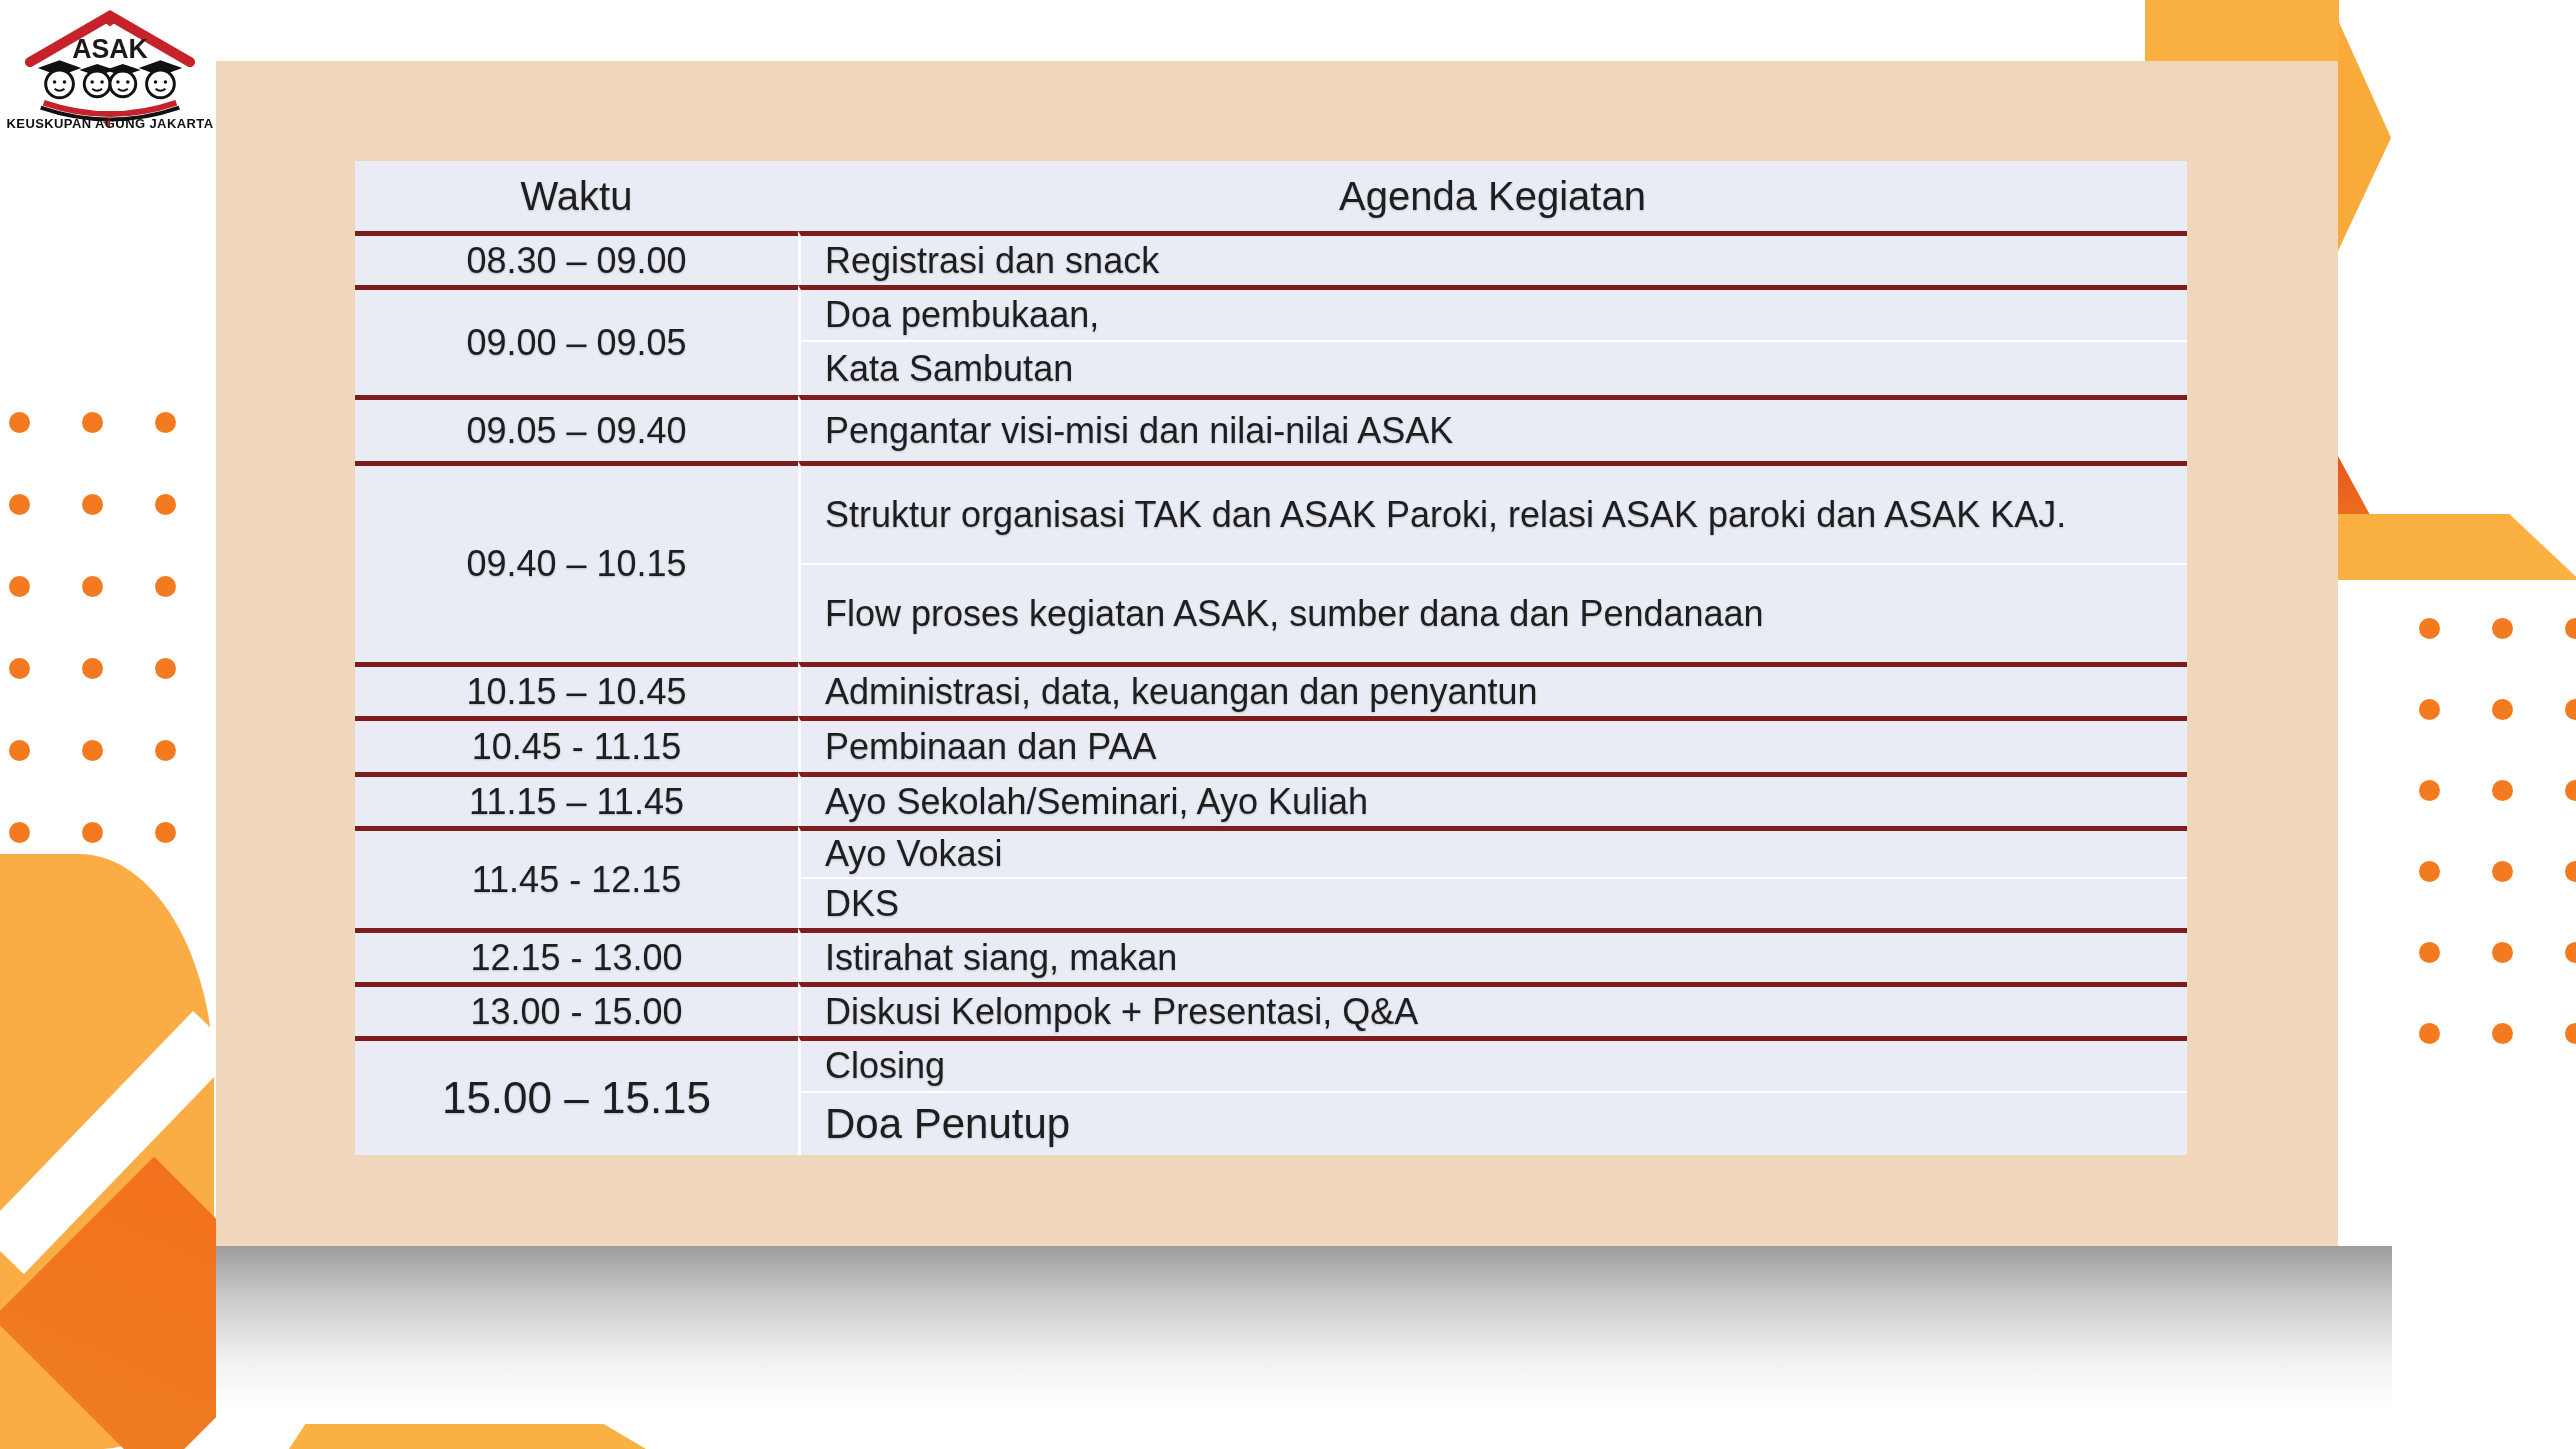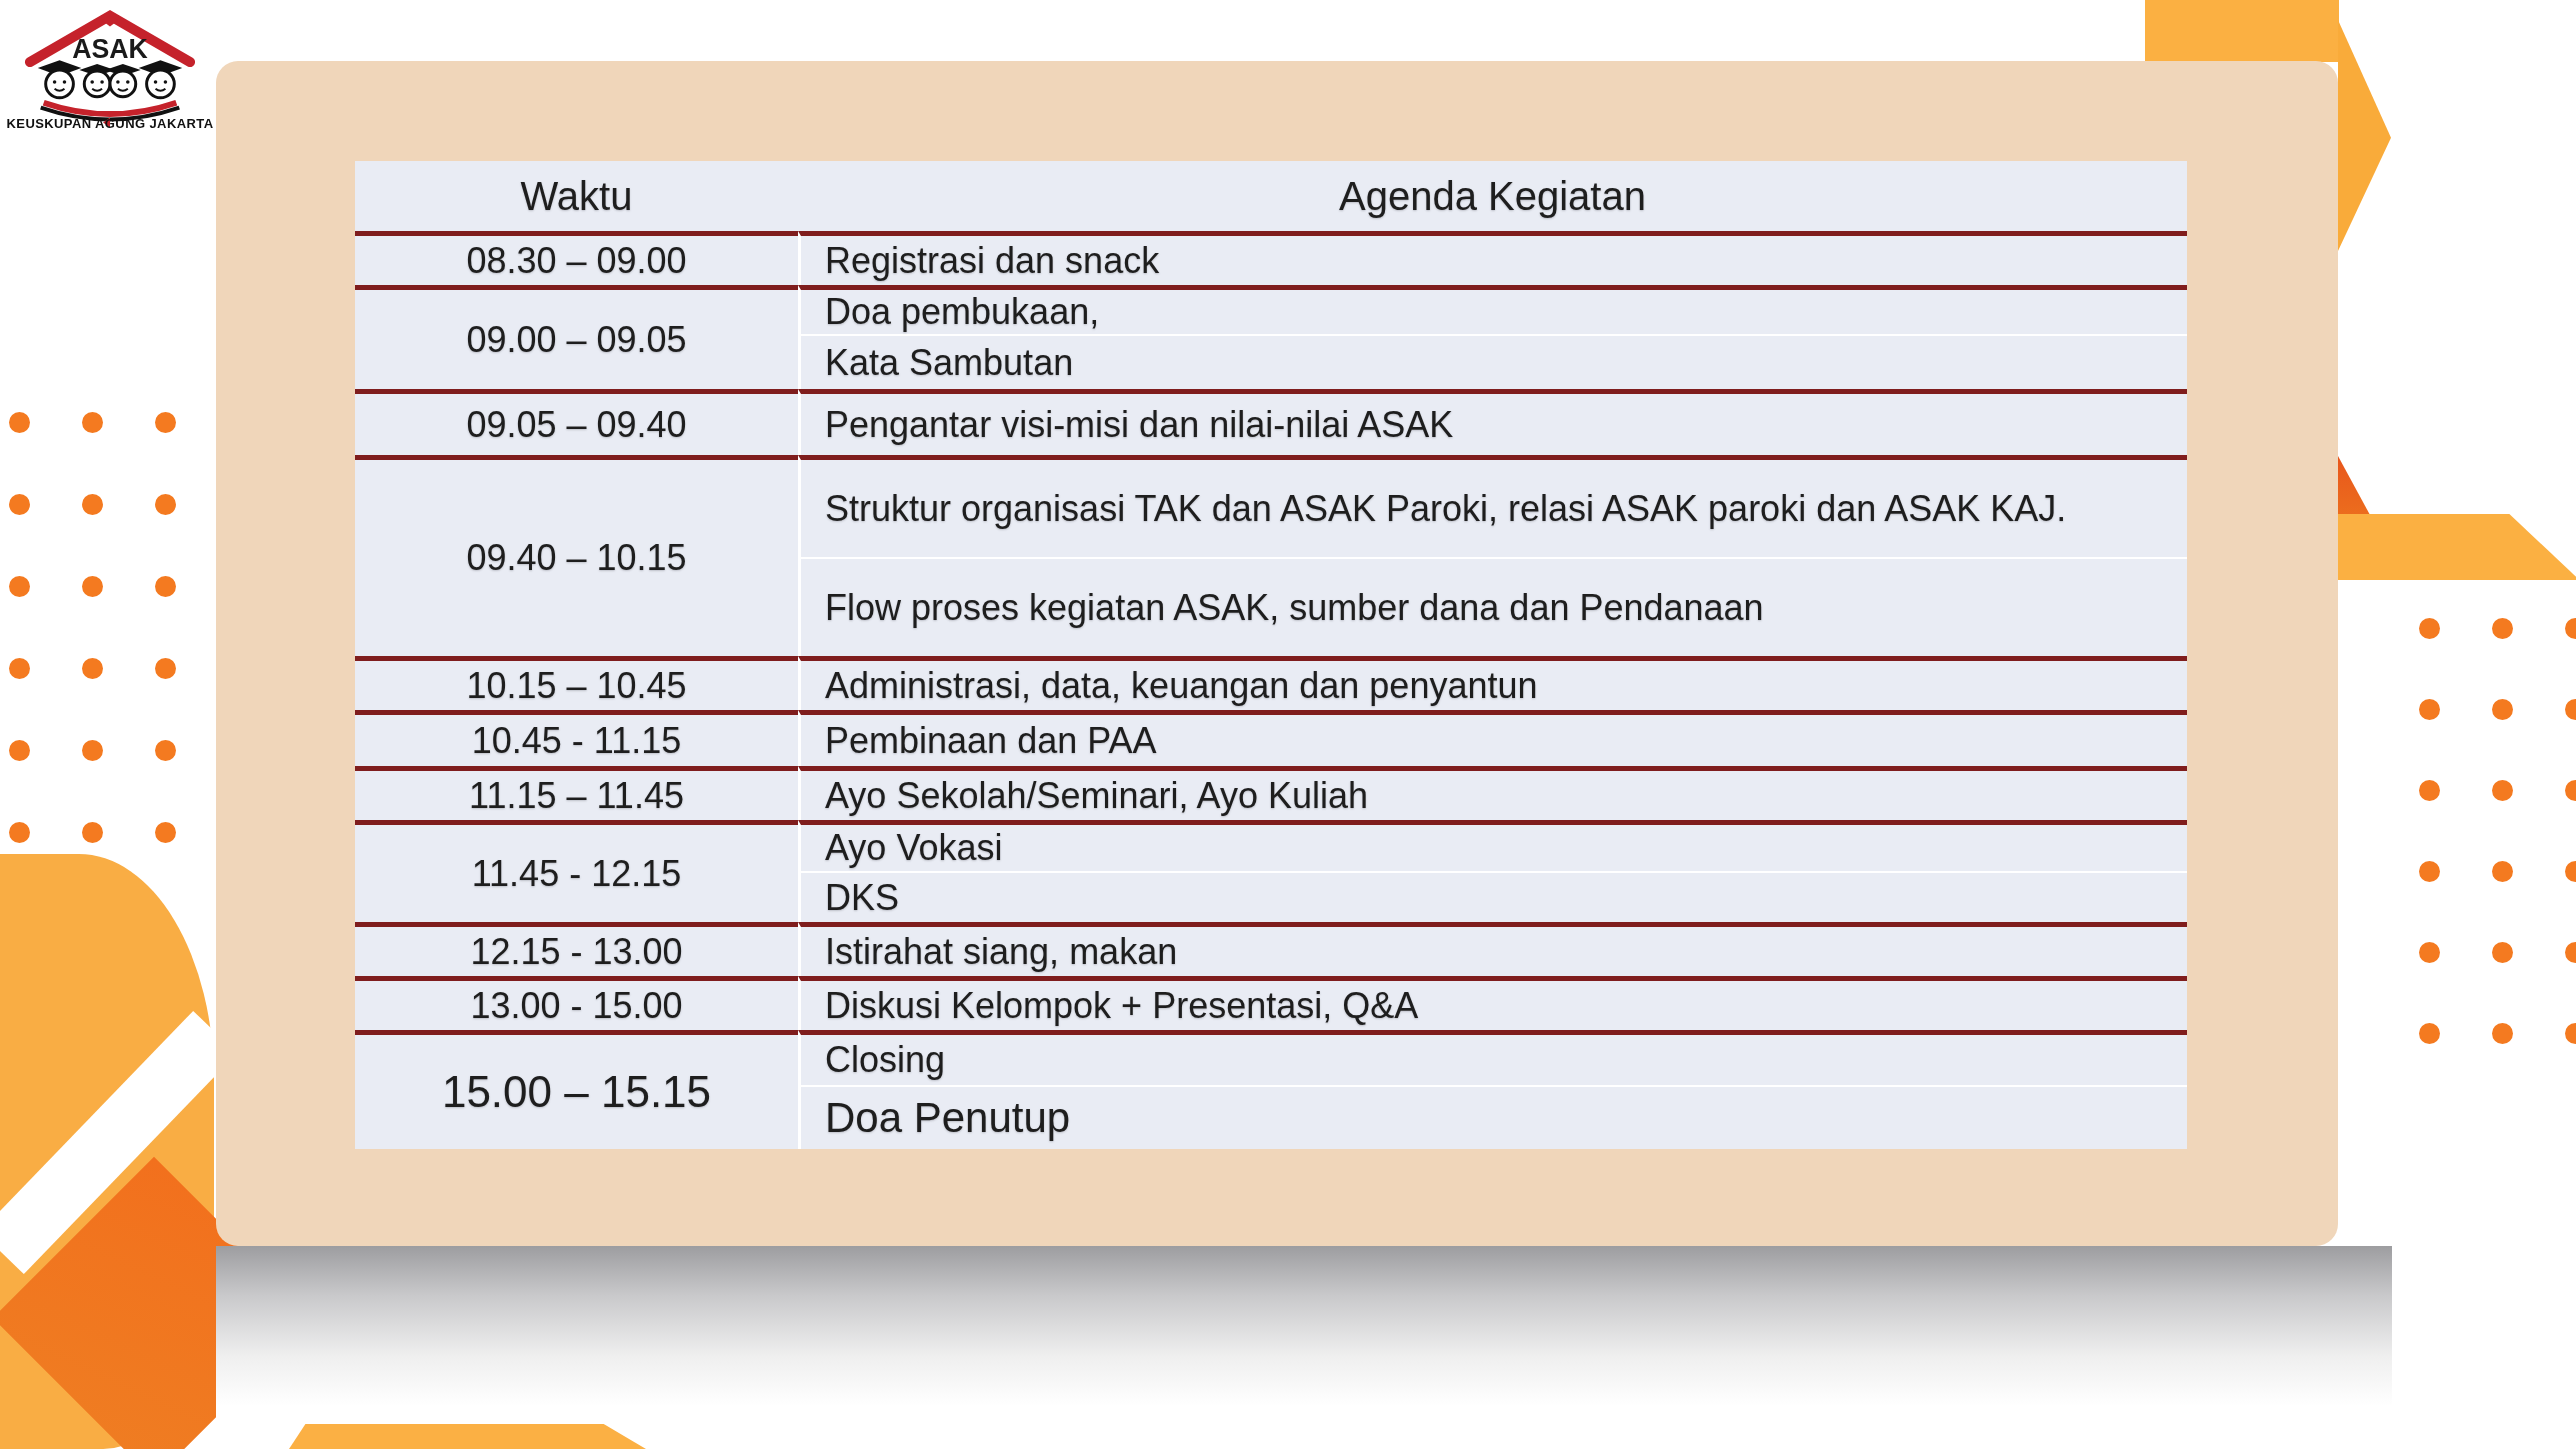--- a/index.html
+++ b/index.html
@@ -24,21 +24,21 @@
   .bl-blob{position:absolute;left:-32px;top:854px;width:246px;height:595px;background:#f9ad44;
     border-radius:0 55% 45% 0 / 0 38% 32% 0;}
   .bl-gap{position:absolute;left:-45px;top:1112px;width:307px;height:61px;background:#ffffff;
     transform:rotate(-46deg);}
   .bl-diamond{position:absolute;left:40px;top:1204px;width:228px;height:228px;
     background:linear-gradient(160deg,#f2701d,#ef7d22);transform:rotate(45deg);}
   .bl-trap{position:absolute;left:289px;top:1373px;width:357px;height:76px;background:#fbb044;
     clip-path:polygon(0 100%,14% 0,64% 0,100% 100%);}
 
   
-  .card{position:absolute;left:216px;top:61px;width:2122px;height:1185px;background:#f0d6ba;border-radius:22px;}
+  .card{position:absolute;left:216px;top:61px;width:2122px;height:1185px;background:#f0d6ba;}
   .shadow-band{position:absolute;left:216px;top:1246px;width:2176px;height:178px;
     background:linear-gradient(180deg,#9d9da0 0%,#c9c9cb 28%,#efefef 62%,#ffffff 90%);}
   .slide-title{position:absolute;left:132px;top:1280px;font-size:48px;font-weight:700;
     letter-spacing:3px;color:#0b0b0b;}
 
   
   table.rundown{position:absolute;left:139px;top:100px;width:1832px;
     border-collapse:separate;border-spacing:0;table-layout:fixed;
     background:#e9ecf4;color:#1e1e1e;}
   table.rundown th{font-size:40px;font-weight:400;text-align:center;vertical-align:middle;
@@ -125,21 +125,21 @@
         <tr style="height:70px">
           <th>Waktu</th>
           <th>Agenda Kegiatan</th>
         </tr>
       </thead>
       <tbody id="rundown-body">
           <tr class="block-start" style="height: 54px;">
             <td class="time" rowspan="1">08.30 – 09.00</td>
             <td class="agenda">Registrasi dan snack</td>
           </tr>
-          <tr class="block-start" style="height: 49px;">
+          <tr class="block-start" style="height: 55px;">
             <td class="time" rowspan="2">09.00 – 09.05</td>
             <td class="agenda">Doa pembukaan,</td>
           </tr>
           <tr style="height: 55px;">
             <td class="agenda sub">Kata Sambutan</td>
           </tr>
           <tr class="block-start" style="height: 66px;">
             <td class="time" rowspan="1">09.05 – 09.40</td>
             <td class="agenda">Pengantar visi-misi dan nilai-nilai ASAK</td>
           </tr>

